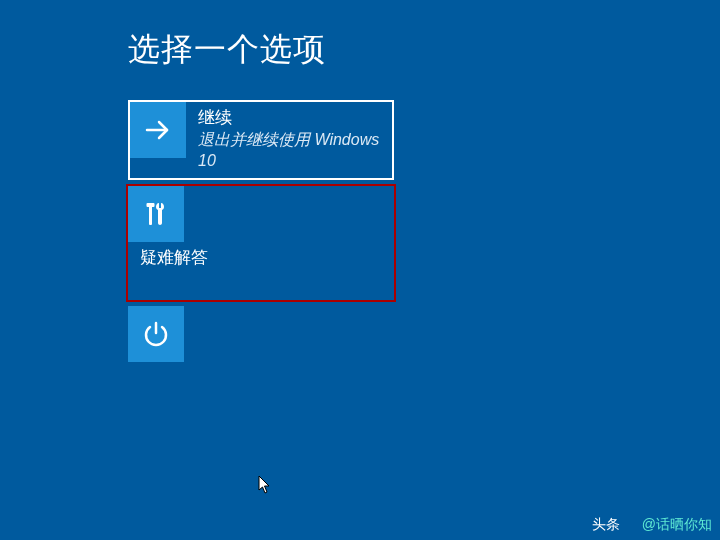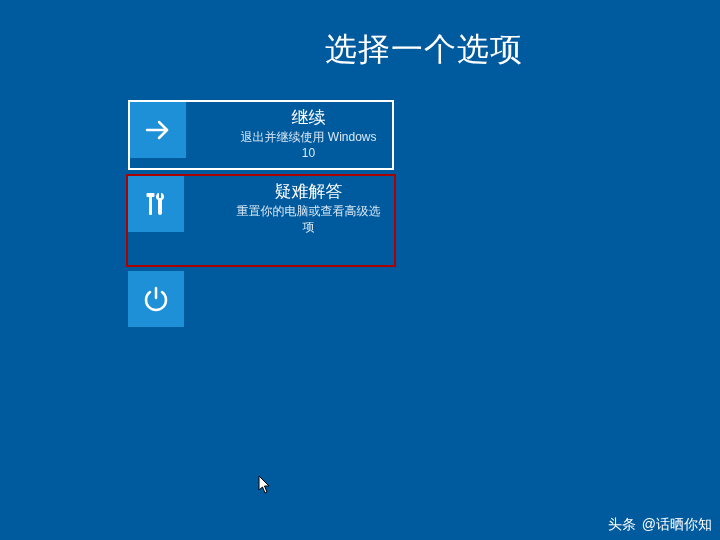--- a/index.html
+++ b/index.html
@@ -11,21 +11,20 @@
       width: 720px;
       height: 540px;
       background: #005a9e;
       font-family: "Microsoft YaHei", "Segoe UI", sans-serif;
       color: #ffffff;
       overflow: hidden;
       position: relative;
     }
     .container {
       padding: 28px 0 0 128px;
-      text-align: center;
     }
     .page-title {
       font-size: 32px;
       font-weight: 300;
       margin-bottom: 28px;
       letter-spacing: 1px;
     }
     .option-tile {
       display: flex;
       align-items: flex-start;
@@ -35,49 +34,50 @@
       position: relative;
     }
     .option-tile.selected {
       outline: 2px solid #ffffff;
       outline-offset: -2px;
       padding: 2px;
     }
     .option-tile.highlighted {
       outline: 2px solid #aa0000;
       outline-offset: 0;
+      flex-direction: column;
     }
     .option-tile.highlighted .tile-text-area {
       padding-bottom: 30px;
     }
     .icon-box {
       width: 56px;
       height: 56px;
       background: #1e90d8;
       display: flex;
       align-items: center;
       justify-content: center;
       flex-shrink: 0;
     }
     .tile-text-area {
       padding: 6px 10px 6px 12px;
       flex: 1;
-      margin-left: 37px;
     }
     .tile-title {
       font-size: 17px;
       font-weight: 400;
       line-height: 1.2;
       margin-bottom: 2px;
     }
     .tile-subtitle {
-      font-size: 12px;
+      font-size: 16px;
       font-weight: 300;
       line-height: 1.3;
       color: #dbe9f5;
+      font-style: italic;
     }
     .option-tile.selected .icon-box {
       margin: 0;
     }
     .option-tile-power {
       width: auto;
     }
     .option-tile-power .tile-text-area {
       padding-top: 18px;
     }
@@ -91,22 +91,22 @@
       position: absolute;
       right: 8px;
       bottom: 6px;
       font-size: 14px;
       color: #ffffff;
     }
     .watermark .brand {
       font-weight: 400;
     }
     .watermark .handle {
-      color: #ffffff;
-      margin-left: 2px;
+      color: #5eead4;
+      margin-left: 18px;
     }
   </style>
 </head>
 <body>
 
 <div class="container">
   <h1 class="page-title">选择一个选项</h1>
 
   <div class="option-tile selected">
     <div class="icon-box">
@@ -128,21 +128,20 @@
       <svg width="34" height="34" viewBox="0 0 34 34">
         <g fill="#ffffff">
           <rect x="10" y="8" width="3" height="20" rx="1"></rect>
           <rect x="7.5" y="6" width="8" height="4" rx="1"></rect>
           <path d="M 20 6 C 18 6 17 8 17 10 C 17 11.5 18 12.5 19 13 L 19 26 C 19 27 20 28 21 28 C 22 28 23 27 23 26 L 23 13 C 24 12.5 25 11.5 25 10 C 25 8 24 6 22 6 L 22 11 L 20 11 Z"></path>
         </g>
       </svg>
     </div>
     <div class="tile-text-area">
       <div class="tile-title">疑难解答</div>
-      <div class="tile-subtitle">重置你的电脑或查看高级选项</div>
     </div>
   </div>
 
   <div class="option-tile option-tile-power">
     <div class="icon-box">
       <svg width="34" height="34" viewBox="0 0 34 34">
         <g stroke="#ffffff" stroke-width="2.5" fill="none" stroke-linecap="round">
           <path d="M 11 10 A 10 10 0 1 0 23 10"></path>
           <line x1="17" y1="6" x2="17" y2="16"></line>
         </g>

